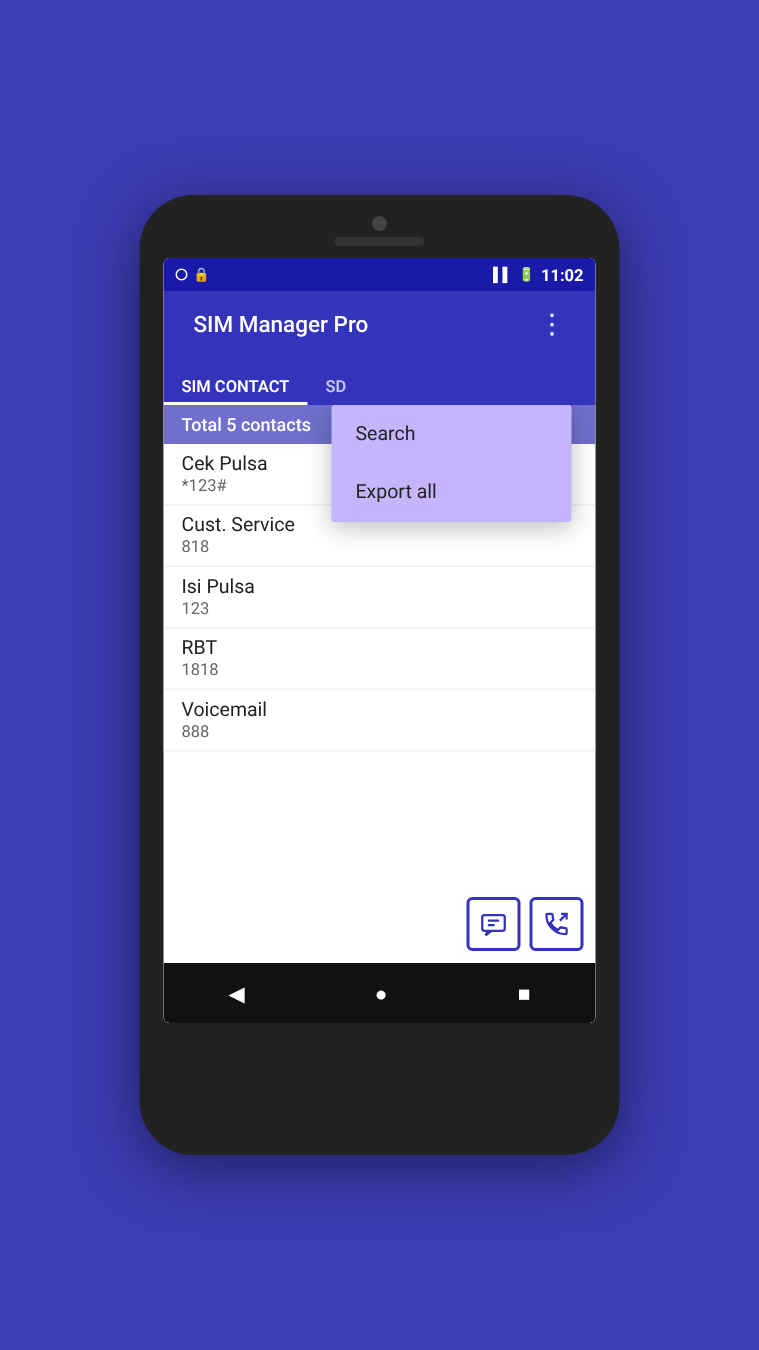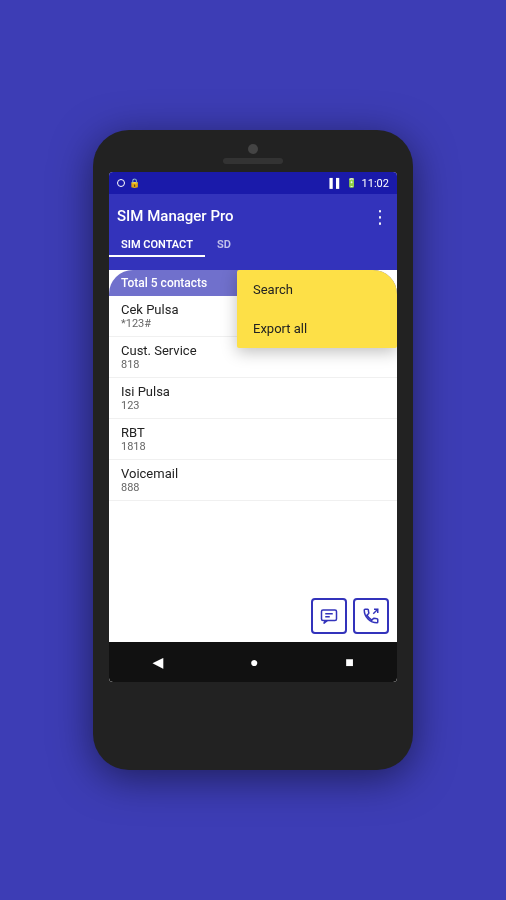--- a/index.html
+++ b/index.html
@@ -89,48 +89,48 @@
       color: #fff;
       font-size: 9px;
     }
     .battery-icon {
       color: #fff;
       font-size: 9px;
     }
     .time-text {
       color: #fff;
       font-size: 11px;
-      font-weight: 400;
+      font-weight: 700;
     }
     
     .app-bar {
       background: #3333bb;
       height: 44px;
       display: flex;
       align-items: center;
-      padding: 0 8px;
+      padding: 0 20px;
       flex-shrink: 0;
     }
     .app-title {
       color: #fff;
       font-size: 15px;
       font-weight: 500;
       flex: 1;
     }
     .more-icon {
       color: #fff;
       font-size: 18px;
       cursor: pointer;
     }
     
     .tabs-bar {
       background: #3333bb;
       height: 32px;
       display: flex;
-      align-items: flex-start;
+      align-items: flex-end;
       flex-shrink: 0;
     }
     .tab {
       padding: 0 12px 6px;
       font-size: 11px;
       font-weight: 600;
       color: rgba(255,255,255,0.7);
       cursor: pointer;
       position: relative;
     }
@@ -143,21 +143,20 @@
       bottom: 0;
       left: 0; right: 0;
       height: 2px;
       background: #fff;
     }
     
     .content-area {
       flex: 1;
       overflow: hidden;
       position: relative;
-      border-radius: 24px;
     }
     
     .total-header {
       background: #7070cc;
       padding: 6px 12px;
       font-size: 12px;
       font-weight: 500;
       color: #fff;
     }
     
@@ -175,23 +174,23 @@
       font-weight: 400;
     }
     .contact-number {
       font-size: 11px;
       color: #666;
     }
     
     .dropdown-overlay {
       position: absolute;
       top: 0;
-      right: 0;
+      right: 16px;
       width: 160px;
-      background: #fde047;
+      background: #c4b5fd;
       box-shadow: 0 4px 16px rgba(0,0,0,0.25);
       z-index: 10;
       border-radius: 2px;
     }
     .dropdown-item {
       padding: 12px 16px;
       font-size: 13px;
       color: #222;
       cursor: pointer;
     }

